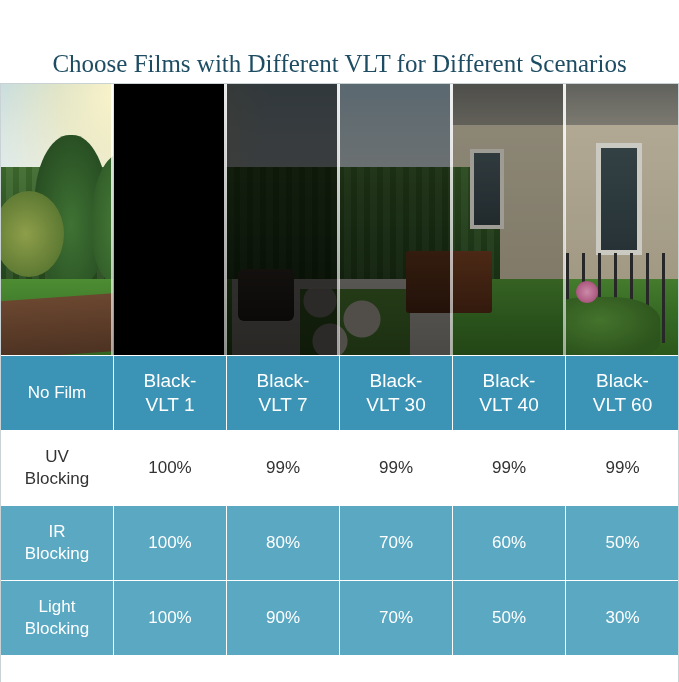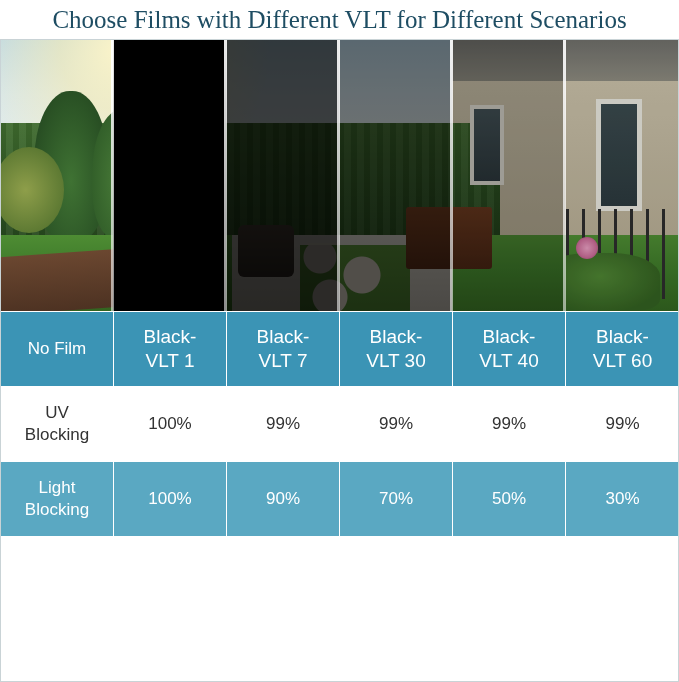--- a/index.html
+++ b/index.html
@@ -21,20 +21,21 @@
   }
   .title {
     font-family: "Liberation Serif", serif;
     color: #1e4d63;
     font-size: 25px;
     text-align: center;
     line-height: 34px;
     padding: 3px 4px 2px 4px;
     white-space: nowrap;
     letter-spacing: 0px;
+    margin-top: 44px;
   }
   .panel {
     position: relative;
     width: 679px;
     height: 643px;
   }
   
   .photos {
     display: flex;
     width: 679px;
@@ -380,20 +381,31 @@
             <span>UV</span><br>
             <span>Blocking</span>
           </td>
           <td>100%</td>
           <td>99%</td>
           <td>99%</td>
           <td>99%</td>
           <td>99%</td>
         </tr>
 
+        <tr class="alt">
+          <td class="label">
+            <span>IR</span><br>
+            <span>Blocking</span>
+          </td>
+          <td>100%</td>
+          <td>80%</td>
+          <td>70%</td>
+          <td>60%</td>
+          <td>50%</td>
+        </tr>
 
 
         <tr class="alt">
           <td class="label">
             <span>Light</span><br>
             <span>Blocking</span>
           </td>
           <td>100%</td>
           <td>90%</td>
           <td>70%</td>

